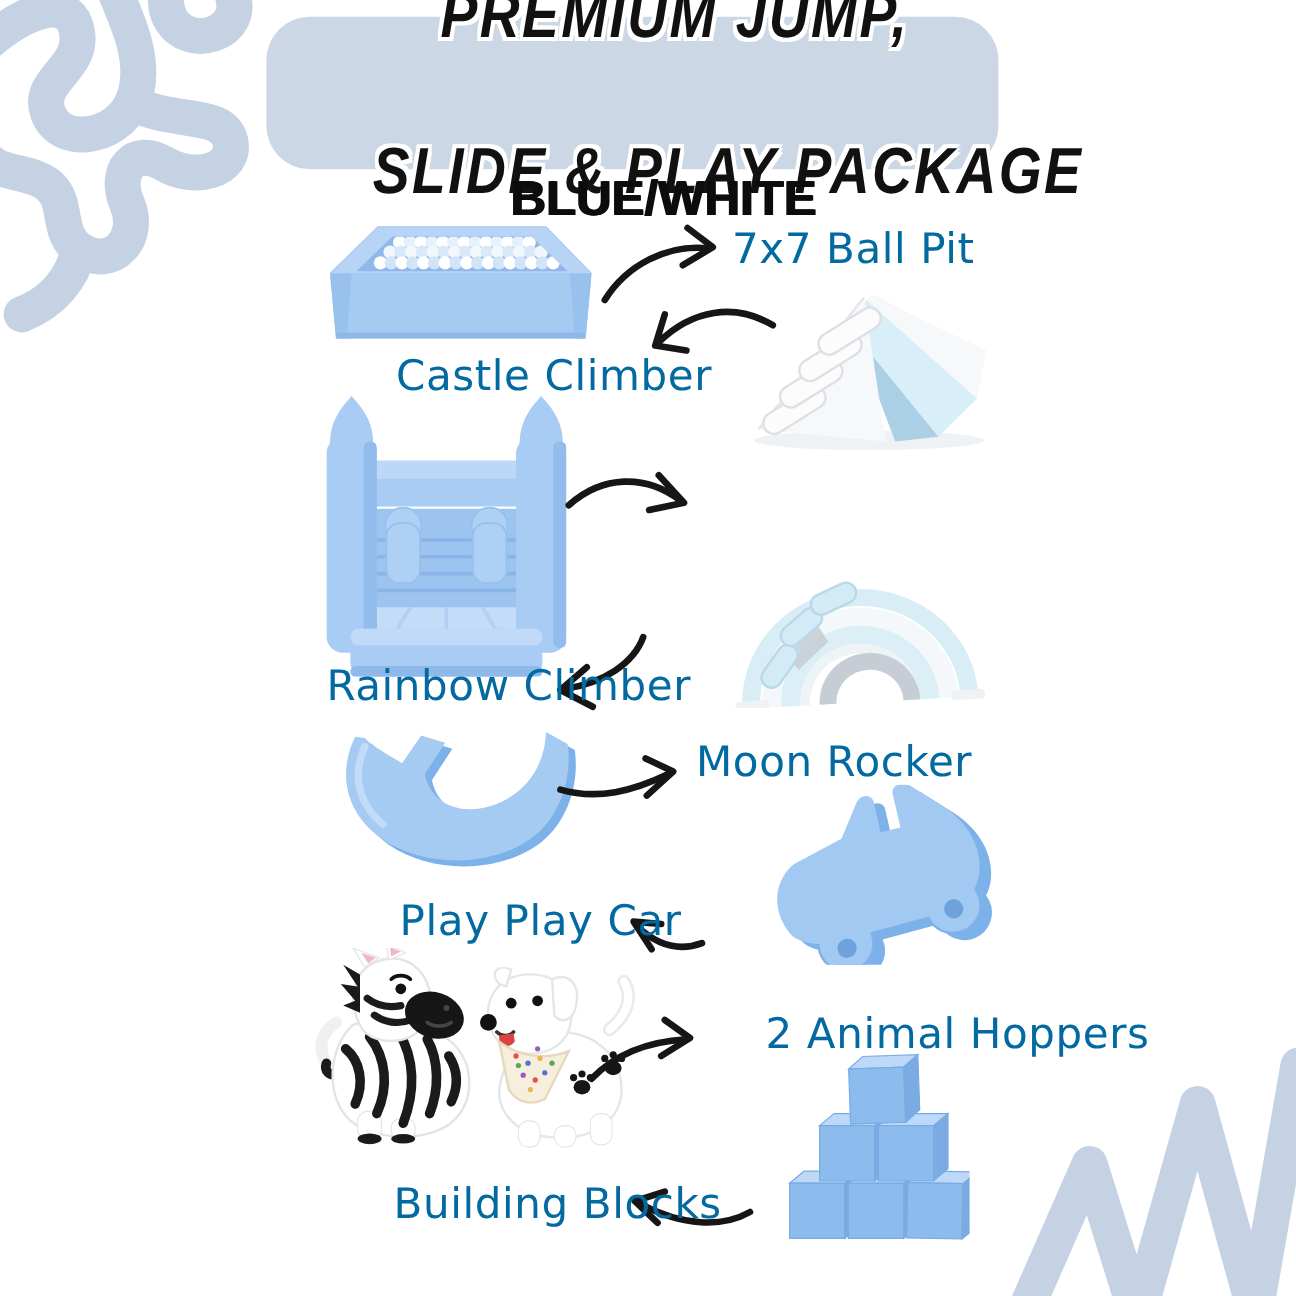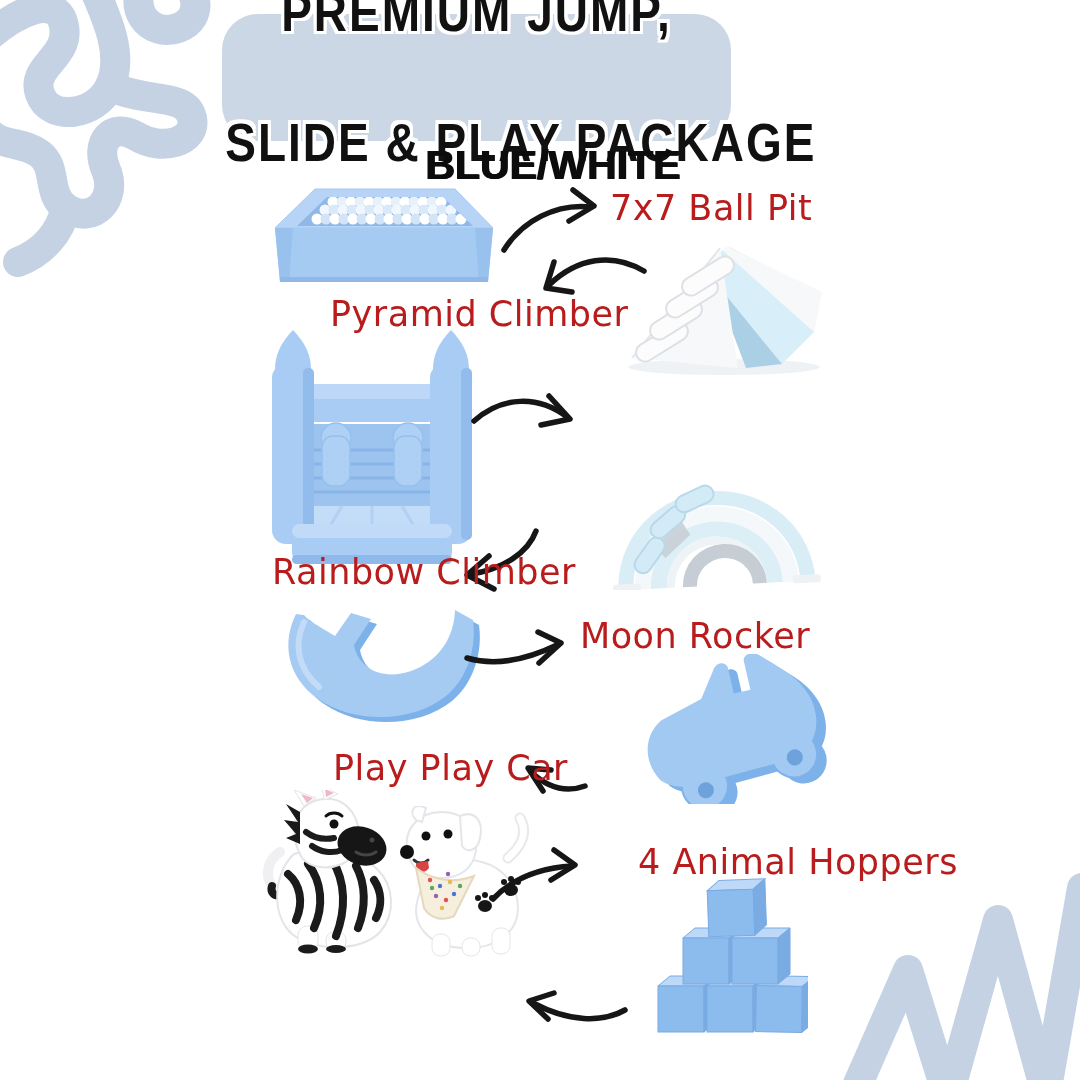--- a/index.html
+++ b/index.html
@@ -3,33 +3,33 @@
 <meta charset="utf-8">
 <style>
   html,body{margin:0;padding:0;background:#fff;}
   #canvas{position:relative;width:1080px;height:1080px;background:#ffffff;overflow:hidden;
           font-family:"DejaVu Sans",sans-serif;}
   svg{display:block;}
   .abs{position:absolute;}
   .overlay{position:absolute;left:0;top:0;pointer-events:none;}
 
   
-  .banner{position:absolute;left:222px;top:14px;width:509px;height:127px;
-          background:#ccd7e6;border-radius:36px;display:flex;align-items:center;justify-content:center;}
+  .banner{position:absolute;left:222px;top:14px;width:610px;height:127px;
+          background:#ccd7e6;border-radius:36px;display:flex;align-items:center;justify-content:flex-start;font-style:italic;}
   .banner-title{font-family:"Liberation Sans",sans-serif;font-weight:700;font-size:46px;
           letter-spacing:2px;line-height:55px;text-align:center;color:#111;
           transform:scaleY(1.18);white-space:pre;
           text-shadow:-3px -3px 0 #fff,3px -3px 0 #fff,-3px 3px 0 #fff,3px 3px 0 #fff,
                       -3px 0 0 #fff,3px 0 0 #fff,0 -3px 0 #fff,0 3px 0 #fff;}
   .subtitle{position:absolute;left:0;top:142px;width:1080px;text-align:center;
           font-family:"Liberation Sans",sans-serif;font-weight:700;font-size:41px;color:#0c0c0c;
           letter-spacing:0px;text-shadow:0.7px 0 #0c0c0c,-0.7px 0 #0c0c0c;margin-left:13px;}
 
   
-  .label{position:absolute;font-size:35px;color:#b91c1c;white-space:nowrap;letter-spacing:0.5px;}
+  .label{position:absolute;font-size:35px;color:#0369a1;white-space:nowrap;letter-spacing:0.5px;}
 </style>
 </head>
 <body>
 
 <div id="canvas">
 
   <svg class="overlay" width="1080" height="1080">
     <g stroke="#c4d2e4" stroke-width="30" fill="none" stroke-linecap="round" stroke-linejoin="round">
       <g>
         <path d="M-28,52 C18,6 58,-6 64,26 C70,58 30,66 40,94 C50,122 96,116 110,86 C124,56 108,20 92,-16"></path>
@@ -328,19 +328,20 @@
           <path d="M554,850 L575,865 L551,880"></path>
       </g>
       <g>
         <path d="M625,1010 C602,1023 569,1022 533,1003"></path>
           <path d="M554,993 L529,1001 L548,1019"></path>
       </g>
     </g>
   </svg>
 
   <div class="label" style="left:610px;top:188px">7x7 Ball Pit</div>
-  <div class="label" style="left:330px;top:294px">Pyramid Climber</div>
+  <div class="label" style="left:330px;top:294px">Castle Climber</div>
   <div class="label" style="left:580px;top:616px">Moon Rocker</div>
   <div class="label" style="left:272px;top:552px">Rainbow Climber</div>
   <div class="label" style="left:333px;top:748px">Play Play Car</div>
-  <div class="label" style="left:638px;top:842px">4 Animal Hoppers</div>
+  <div class="label" style="left:638px;top:842px">2 Animal Hoppers</div>
+  <div class="label" style="left:328px;top:984px">Building Blocks</div>
 
 </div>
 
 </body></html>

